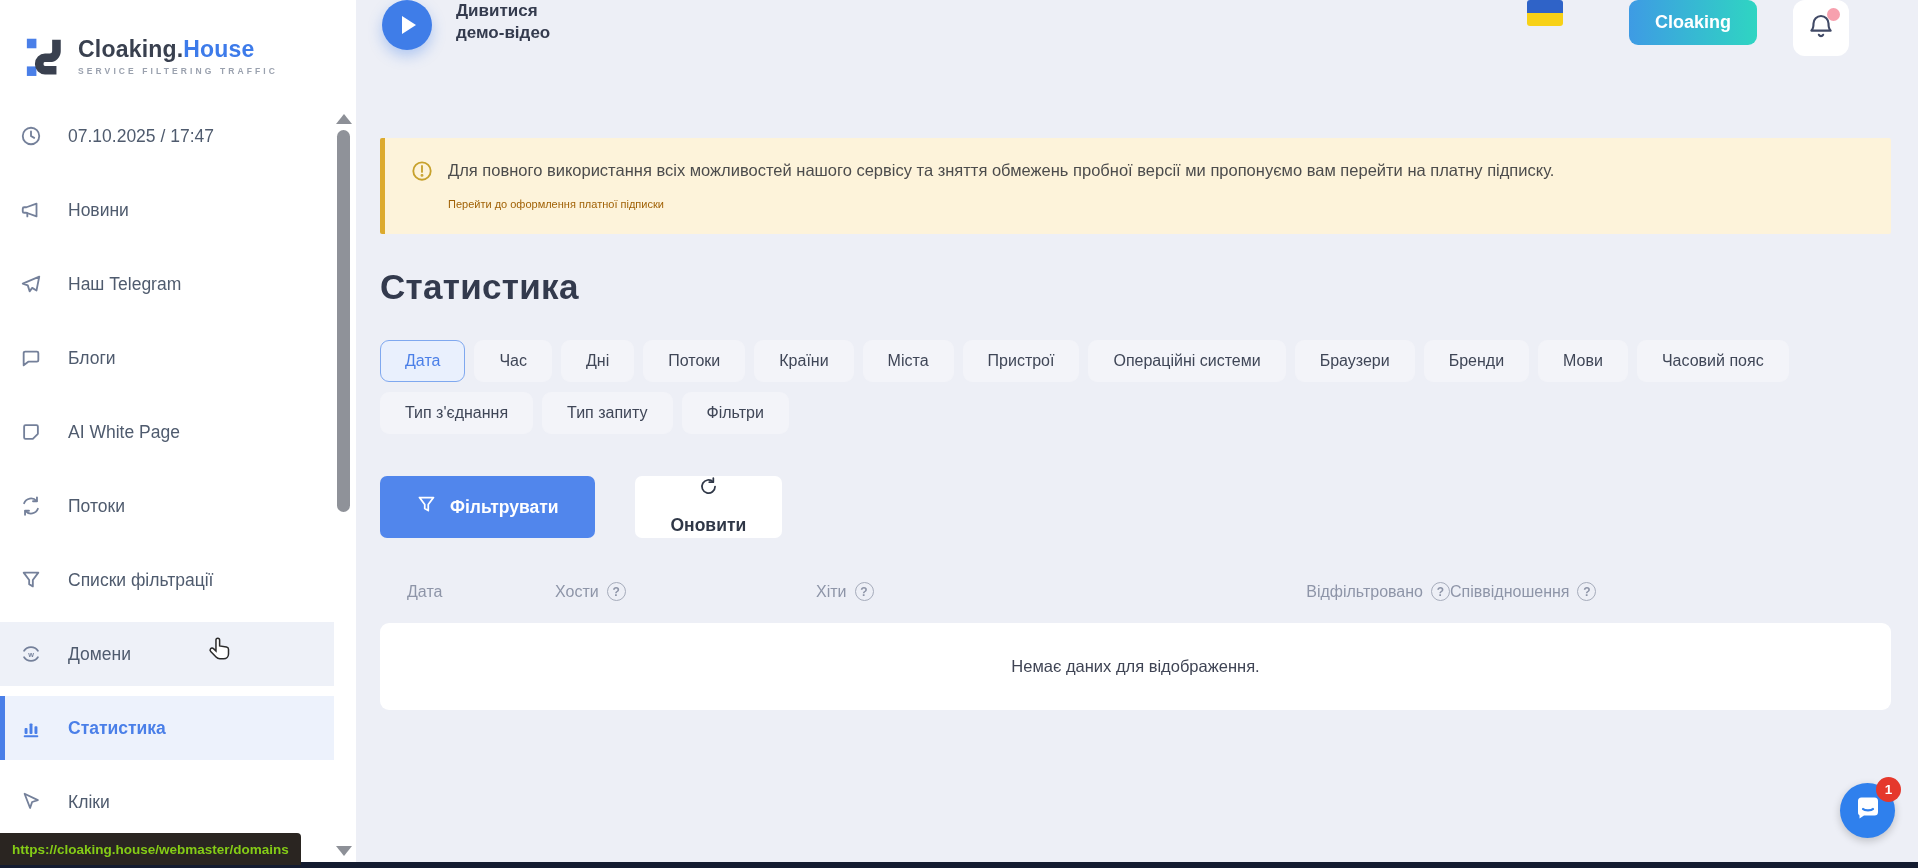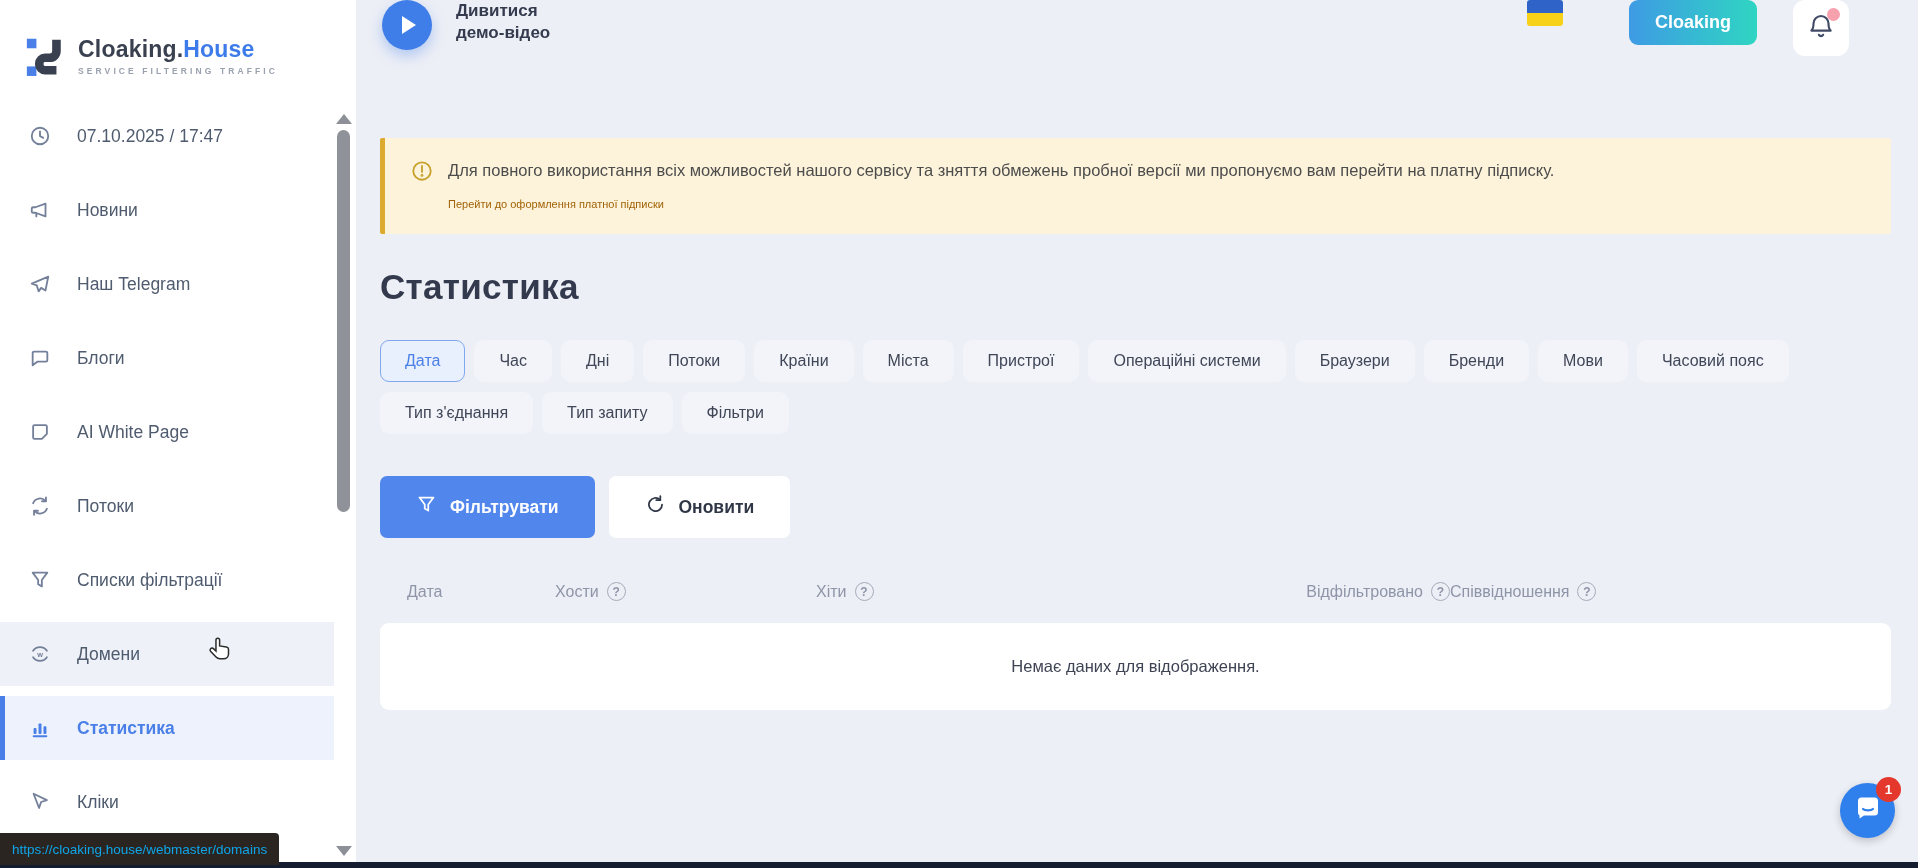--- a/index.html
+++ b/index.html
@@ -9,21 +9,21 @@
 
   
   .sidebar { position:absolute; left:0; top:0; width:356px; height:868px;
     background:#ffffff; z-index:2; }
   .logo { display:flex; align-items:center; gap:12px; padding:26px 0 0 24px; height:86px; }
   .logo-text .brand-line { font-size:23px; font-weight:700; color:#39404f; letter-spacing:.2px; }
   .logo-text .brand-accent { color:#3d7bea; }
   .logo-text .tagline { font-size:8.5px; letter-spacing:3.1px; color:#9aa1ae; margin-top:3px; font-weight:600;}
   .nav { position:absolute; top:104px; left:0; right:22px; }
   .nav-item { display:flex; align-items:center; gap:26px; height:64px; margin-bottom:10px;
-    padding-left:29px; color:#4f5b6e; font-size:17.5px; cursor:pointer; position:relative; }
+    padding-left:20px; color:#4f5b6e; font-size:17.5px; cursor:pointer; position:relative; }
   .nav-item .nicon { width:22px; height:22px; color:#74809a; flex:0 0 22px; }
   .nav-item.hovered { background:#eef1f8; }
   .nav-item.active { background:#edf2fc; color:#4a7fe8; font-weight:700; }
   .nav-item.active .nicon { color:#4a7fe8; }
   .nav-item.active::before { content:""; position:absolute; left:0; top:0; bottom:0;
     width:5px; background:#4a7fe8; }
   .cursor-hand { position:absolute; left:208px; top:14px; width:26px; height:30px; }
 
   
   .sb-scroll-up { position:absolute; left:336px; top:114px; width:0; height:0;
@@ -72,43 +72,43 @@
 
   .page-title { margin-top:33px; font-size:35px; font-weight:800; color:#333a4d; letter-spacing:.3px; }
 
   .chip-row { display:flex; gap:9px; margin-top:33px; }
   .chip-row.second { margin-top:10px; }
   .chip { height:42px; padding:0 24px; border-radius:9px; background:#f3f4f9; border:1px solid #f3f4f9;
     color:#3f4657; font-size:16px; display:flex; align-items:center; cursor:pointer;
     font-family:"Liberation Sans",sans-serif; white-space:nowrap; }
   .chip.active { background:#e9f0fd; border:1px solid #7fa8ef; color:#4a7fe8; }
 
-  .actions { display:flex; gap:14px; margin-top:42px; }
+  .actions { display:flex; gap:40px; margin-top:42px; }
   .btn { height:62px; border:none; border-radius:7px; font-size:17.5px; font-weight:600;
     display:flex; align-items:center; gap:13px; cursor:pointer;
     font-family:"Liberation Sans",sans-serif; }
   .btn-primary { background:#5186ec; color:#fff; padding:0 36px; }
-  .btn-secondary { background:#ffffff; color:#2f3747; padding:0 36px; }
+  .btn-secondary { background:#ffffff; color:#2f3747; padding:0 36px;flex-direction:column; }
 
   .table-head { display:flex; margin-top:44px; color:#8e95a8; font-size:16px; align-items:center; }
   .th { display:flex; align-items:center; gap:8px; }
   .th-1 { width:175px; padding-left:27px; }
   .th-2 { width:261px; }
   .th-3 { width:204px; }
   .th-4 { width:430px;justify-content:flex-end; }
   .q-icon { width:19px; height:19px; border:1.5px solid #a6acbb; border-radius:50%;
     color:#8e95a8; font-size:12px; display:flex; align-items:center; justify-content:center;
     font-weight:700; cursor:pointer; }
   .empty-card { margin-top:22px; height:87px; background:#fff; border-radius:9px;
     display:flex; align-items:center; justify-content:center; color:#3f4454; font-size:16.5px; }
 
   
   .url-tooltip { position:absolute; left:0; bottom:3px; height:27px; background:#2a2521;
-    color:#0ea5e9; font-size:13.5px; display:flex; align-items:center; padding:16px 12px;
-    border-radius:0 4px 0 0; z-index:5; }
+    color:#84cc16; font-size:13.5px; display:flex; align-items:center; padding:16px 12px;
+    border-radius:0 4px 0 0; z-index:5;font-weight:bold; }
   .bottom-bar { position:absolute; left:0; bottom:0; width:1918px; height:6px;
     background:#141c30; z-index:4; }
   .chat-widget { position:absolute; right:23px; bottom:30px; width:55px; height:55px;
     border-radius:50%; background:#2f80ed; display:flex; align-items:center;
     justify-content:center; cursor:pointer; z-index:6; box-shadow:0 3px 8px rgba(0,0,0,.2); }
   .chat-badge { position:absolute; top:-6px; right:-6px; min-width:25px; height:25px;
     background:#e5382c; border-radius:50%; color:#fff; font-size:13.5px; font-weight:700;
     display:flex; align-items:center; justify-content:center; }
 </style>
 </head>

